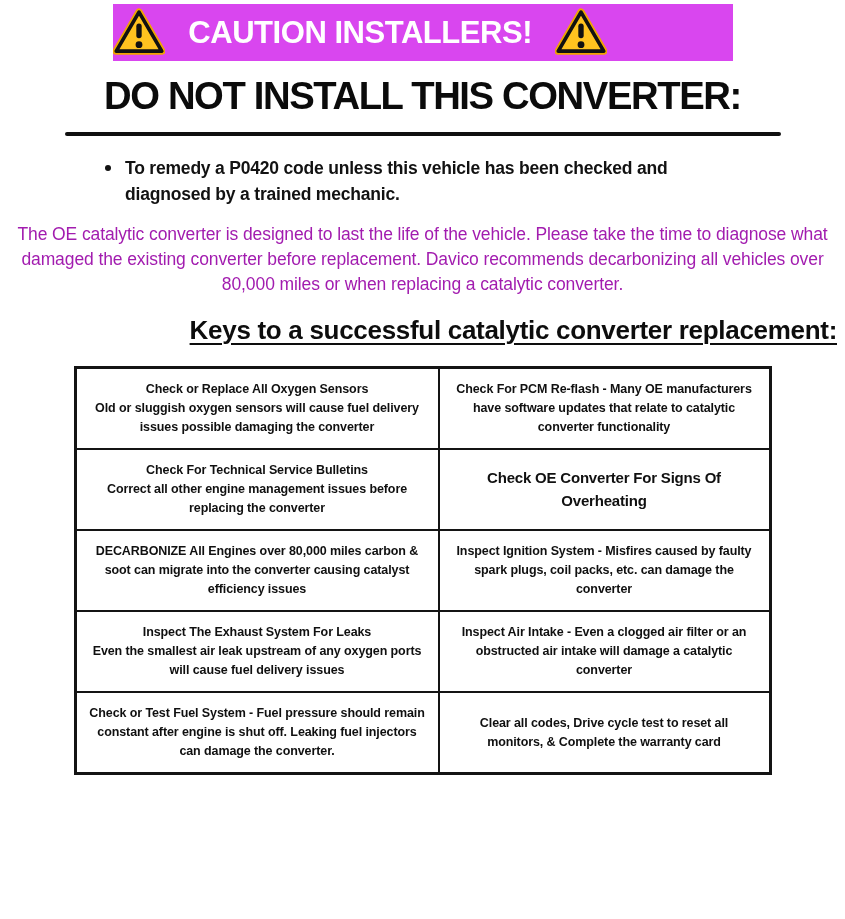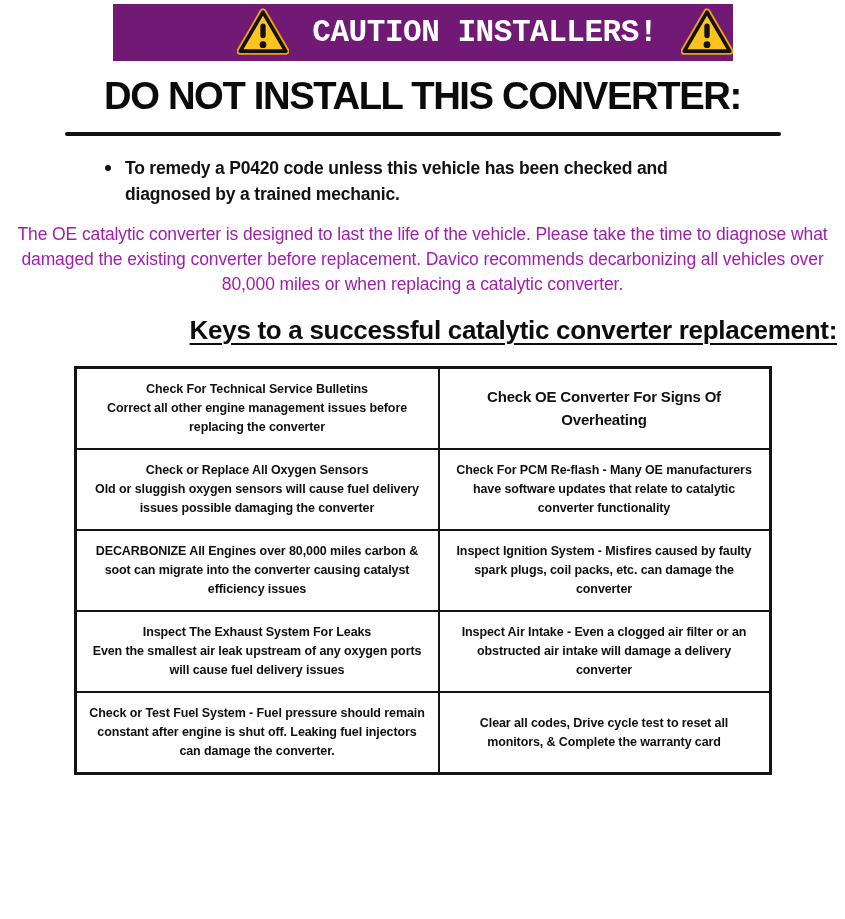--- a/index.html
+++ b/index.html
@@ -8,24 +8,23 @@
     font-family: "Liberation Sans", sans-serif;
     color: #111;
     overflow: hidden;
   }
   .page { width: 845px; height: 919px; position: relative; }
 
   
   .banner {
     width: 620px; height: 57px;
     margin: 4px auto 0;
-    background: #701a75;
-    display: flex; align-items: center; justify-content: flex-end;
+    background: #d946ef;
+    display: flex; align-items: center; justify-content: flex-start;
     gap: 18px;
-    font-family: Liberation Mono, monospace;
   }
   .warn-icon { display: inline-flex; align-items: center; }
   .banner-text {
     color: #ffffff;
     font-size: 32px;
     font-weight: 700;
     letter-spacing: -0.5px;
     white-space: nowrap;
     transform: scaleX(0.97);
   }
@@ -156,37 +155,37 @@
     <li>To remedy a P0420 code unless this vehicle has been checked and diagnosed by a trained mechanic.</li>
   </ul>
 
   <p class="advisory">The OE catalytic converter is designed to last the life of the vehicle. Please take the time to diagnose what damaged the existing converter before replacement. Davico recommends decarbonizing all vehicles over 80,000 miles or when replacing a catalytic converter.</p>
 
   <h2 class="keys-heading">Keys to a successful catalytic converter replacement:</h2>
 
   <table class="keys-table">
     <tbody>
       <tr>
+        <td class="col-left">Check or Replace All Oxygen Sensors
+Old or sluggish oxygen sensors will cause fuel delivery issues possible damaging the converter</td>
+        <td>Check For PCM Re-flash - Many OE manufacturers have software updates that relate to catalytic converter functionality</td>
+      </tr>
+      <tr>
         <td class="col-left">Check For Technical Service Bulletins
 Correct all other engine management issues before replacing the converter</td>
         <td class="big">Check OE Converter For Signs Of Overheating</td>
-      </tr>
-      <tr>
-        <td class="col-left">Check or Replace All Oxygen Sensors
-Old or sluggish oxygen sensors will cause fuel delivery issues possible damaging the converter</td>
-        <td>Check For PCM Re-flash - Many OE manufacturers have software updates that relate to catalytic converter functionality</td>
       </tr>
       <tr>
         <td class="col-left">DECARBONIZE All Engines over 80,000 miles carbon &amp; soot can migrate into the converter causing catalyst efficiency issues</td>
         <td>Inspect Ignition System - Misfires caused by faulty spark plugs, coil packs, etc. can damage the converter</td>
       </tr>
       <tr>
         <td class="col-left">Inspect The Exhaust System For Leaks
 Even the smallest air leak upstream of any oxygen ports will cause fuel delivery issues</td>
-        <td>Inspect Air Intake - Even a clogged air filter or an obstructed air intake will damage a delivery converter</td>
+        <td>Inspect Air Intake - Even a clogged air filter or an obstructed air intake will damage a catalytic converter</td>
       </tr>
       <tr>
         <td class="col-left">Check or Test Fuel System - Fuel pressure should remain constant after engine is shut off.  Leaking fuel injectors can damage the converter.</td>
         <td>Clear all codes,  Drive cycle test to reset all monitors, &amp; Complete the warranty card</td>
       </tr>
     </tbody>
   </table>
 
 </div>
 

